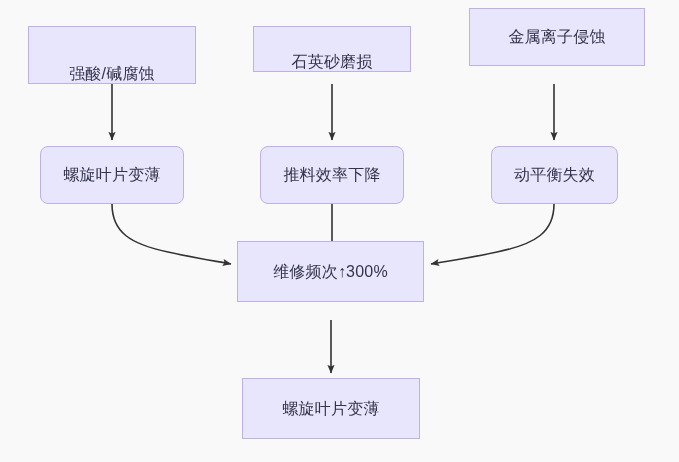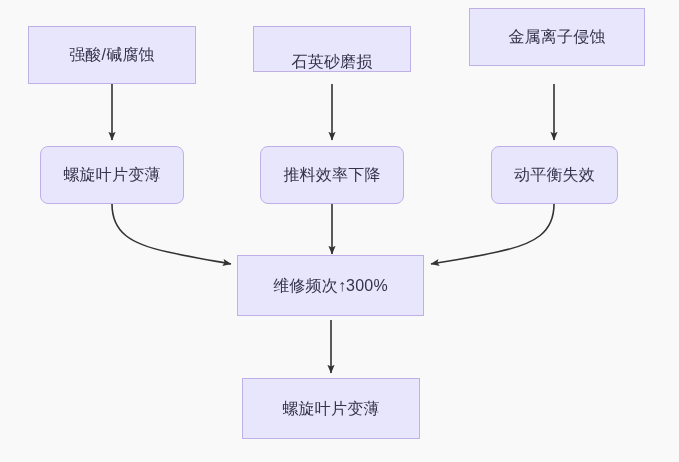--- a/index.html
+++ b/index.html
@@ -74,21 +74,21 @@
 
     <path d="M112,204 C112,232 130,244 168,252 C195,258 215,261 231,264" fill="none" stroke="#333333" stroke-width="1.6" marker-end="url(#arrowhead)"></path>
 
     <path d="M332,204 L332,254" fill="none" stroke="#333333" stroke-width="1.6" marker-end="url(#arrowhead)"></path>
 
     <path d="M554,204 C554,232 536,244 497,252 C470,258 448,261 431,264" fill="none" stroke="#333333" stroke-width="1.6" marker-end="url(#arrowhead)"></path>
 
     <path d="M331,320 L331,373" fill="none" stroke="#333333" stroke-width="1.6" marker-end="url(#arrowhead)"></path>
   </svg>
 
-  <div class="node sharp" style="left:28px; top:26px; width:168px; height:58px;">
+  <div class="node sharp" style="left:28px; top:26px; width:168px; height:58px;align-items:flex-end;">
     <span class="node-label">强酸/碱腐蚀</span>
   </div>
 
   <div class="node sharp" style="left:253px; top:26px; width:158px; height:46px;align-items:flex-end;">
     <span class="node-label">石英砂磨损</span>
   </div>
 
   <div class="node sharp" style="left:469px; top:8px; width:176px; height:58px;">
     <span class="node-label">金属离子侵蚀</span>
   </div>
@@ -98,21 +98,21 @@
   </div>
 
   <div class="node rounded" style="left:40px; top:146px; width:144px; height:58px;">
     <span class="node-label">螺旋叶片变薄</span>
   </div>
 
   <div class="node rounded" style="left:491px; top:146px; width:127px; height:58px;border-radius:8px;">
     <span class="node-label">动平衡失效</span>
   </div>
 
-  <div class="node sharp" style="left:237px; top:255px; width:187px; height:61px;">
+  <div class="node sharp" style="left:237px; top:241px; width:187px; height:61px;">
     <span class="node-label">维修频次↑300%</span>
   </div>
 
   <div class="node sharp" style="left:242px; top:378px; width:178px; height:61px;">
     <span class="node-label">螺旋叶片变薄</span>
   </div>
 
 </div>
 
 </body></html>

